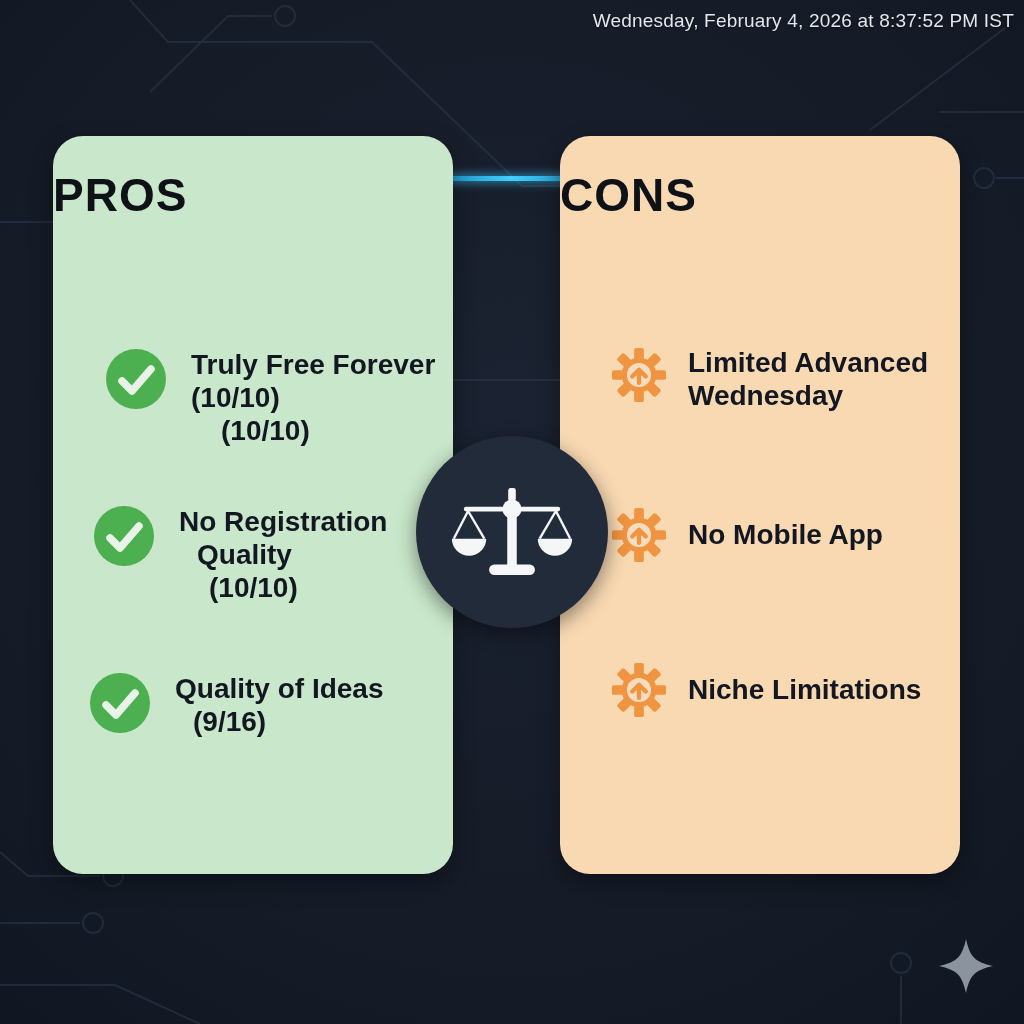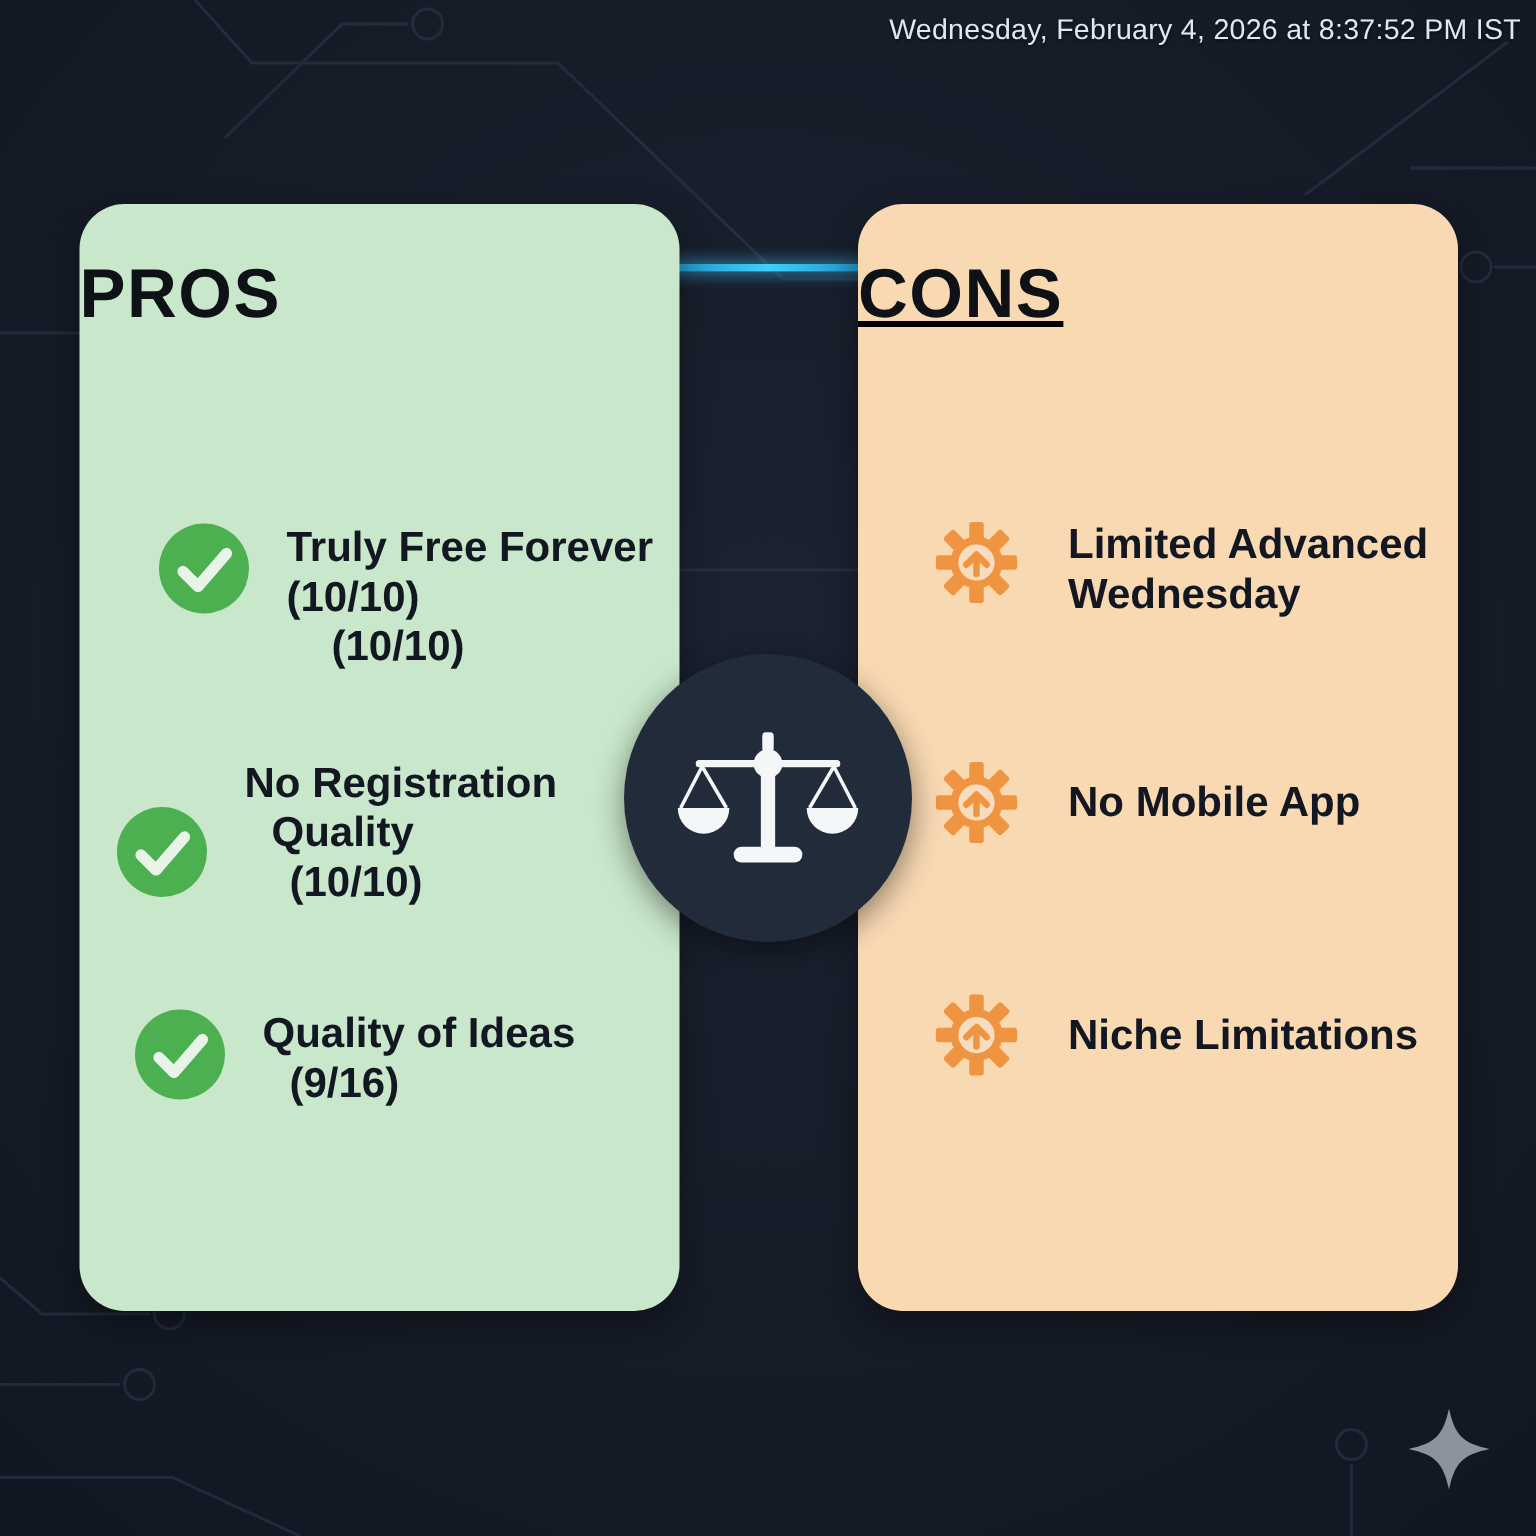--- a/index.html
+++ b/index.html
@@ -17,36 +17,36 @@
   .connector{
     position:absolute;left:444px;top:176px;width:136px;height:5px;z-index:1;
     background:linear-gradient(90deg,#1d8fc0,#3fd0ff,#1d8fc0);
     border-radius:3px;box-shadow:0 0 10px 2px rgba(63,198,255,.55);
   }
   .panel{
     position:absolute;top:136px;width:400px;height:738px;z-index:2;
     border-radius:30px;box-shadow:0 8px 22px rgba(0,0,0,.38);
   }
   .panel.pros{left:53px;background:#c9e7ca;}
-  .panel.cons{left:572px;background:#f8d9b2;text-decoration:underline;}
+  .panel.cons{left:560px;background:#f8d9b2;}
   .panel-title{
     margin-top:32px;
     font-size:46px;font-weight:800;letter-spacing:1px;color:#0e1217;
   }
   .row{position:absolute;display:flex;align-items:flex-start;}
   .row .badge{flex:0 0 auto;}
   .row .txt{
     margin-left:24px;color:#121722;font-size:28px;font-weight:700;line-height:33px;
   }
-  .cons .row .txt{margin-left:32px;}
+  .cons .row .txt{margin-left:20px;}
   .ind1{padding-left:18px;}
   .ind2{padding-left:30px;}
   
   .p-row0{top:212px;left:52px;}
-  .p-row1{top:369px;left:24px;align-items:flex-end;}
+  .p-row1{top:369px;left:40px;}
   .p-row2{top:536px;left:36px;justify-content:space-between;}
   
   .c-row0{top:210px;left:50px;}
   .c-row1{top:370px;left:50px;}
   .c-row2{top:525px;left:50px;}
   .center-circle{
     position:absolute;left:416px;top:436px;width:192px;height:192px;z-index:3;
     background:#212b39;border-radius:50%;
     display:flex;align-items:center;justify-content:center;
     box-shadow:0 6px 20px rgba(0,0,0,.45);

